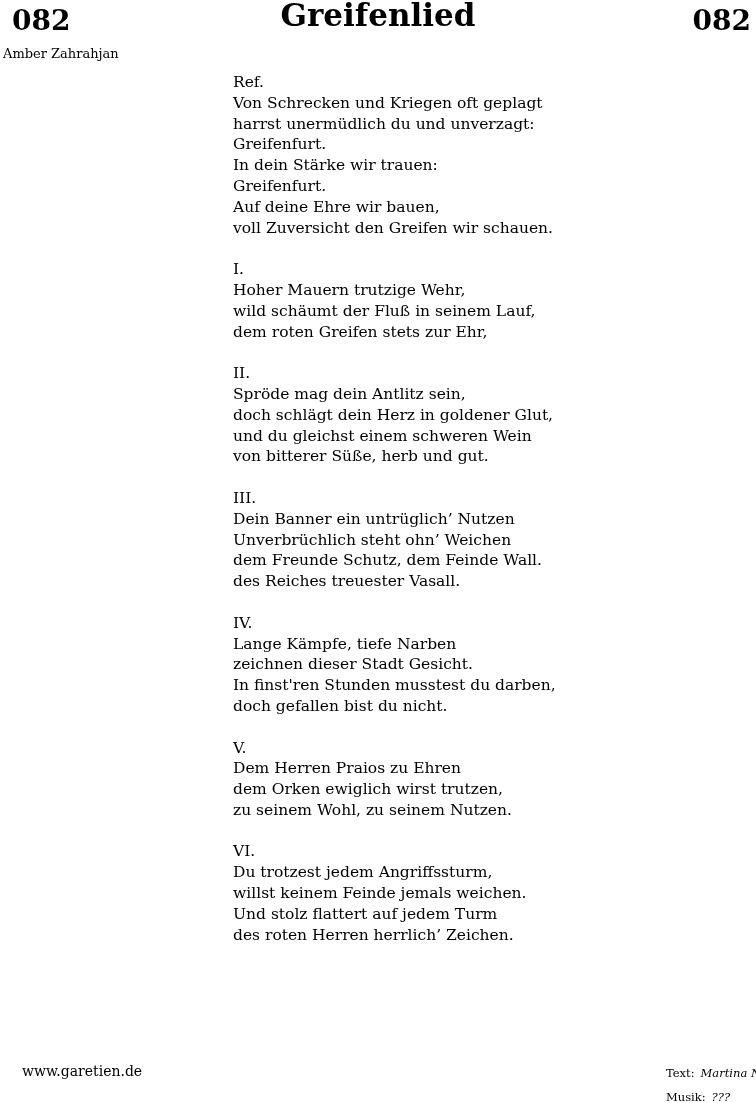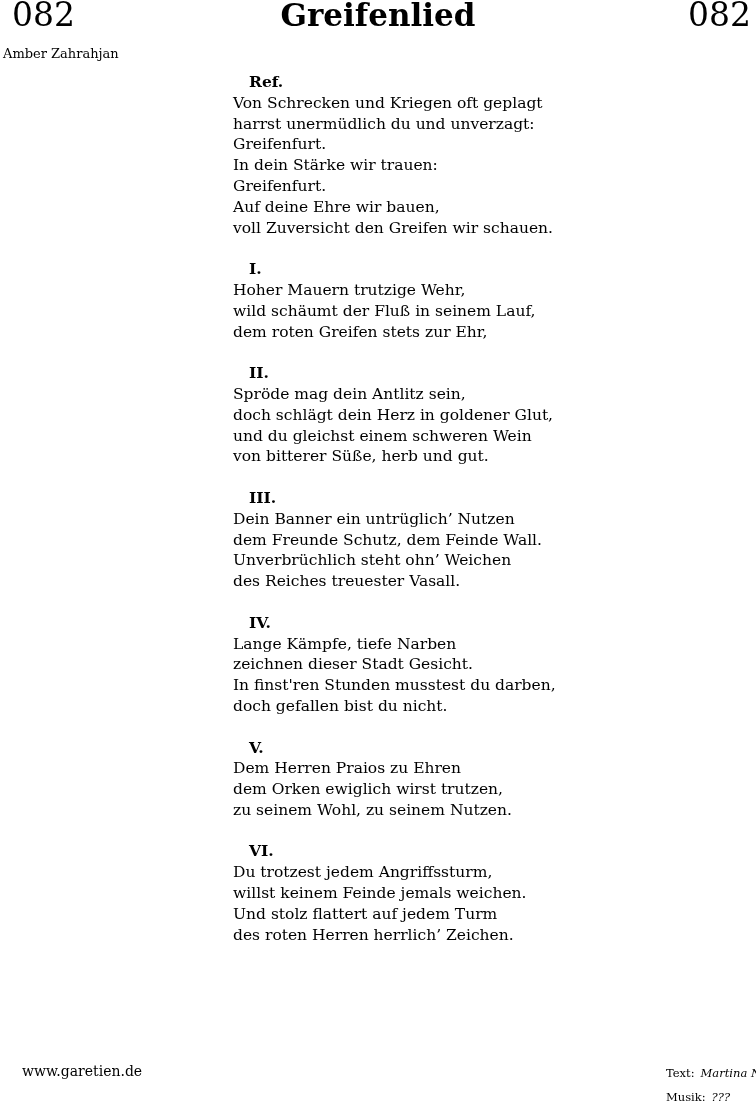--- a/index.html
+++ b/index.html
@@ -6,23 +6,24 @@
   html, body { width: 756px; height: 1103px; }
   body {
     position: relative;
     background: #ffffff;
     color: #000000;
     font-family: "DejaVu Serif", "Liberation Serif", serif;
     overflow: hidden;
   }
   .page-num {
     position: absolute;
-    top: 1px;
-    font-size: 33px;
+    top: 7px;
+    font-size: 28px;
     line-height: 28px;
+    font-weight: bold;
   }
   .page-num.left  { left: 12px; }
   .page-num.right { right: 5px; }
   .title {
     position: absolute;
     top: 0px;
     left: 0;
     width: 100%;
     text-align: center;
     font-size: 31px;
@@ -38,21 +39,21 @@
   }
   .lyrics {
     position: absolute;
     top: 72px;
     left: 233px;
     width: 340px;
     font-size: 15.5px;
     line-height: 20.8px;
   }
   .stanza { margin-bottom: 20.8px; }
-  .stanza-label { font-weight: bold; margin-left: 16px; }
+  .stanza-label { font-weight: normal; }
   .footer-site {
     position: absolute;
     left: 22px;
     bottom: 20px;
     font-size: 14px;
     line-height: 24px;
   }
   .credits {
     position: absolute;
     left: 666px;
@@ -104,22 +105,22 @@
         <div>doch schlägt dein Herz in goldener Glut,</div>
         <div>und du gleichst einem schweren Wein</div>
         <div>von bitterer Süße, herb und gut.</div>
       </div>
   </div>
 
   <div class="stanza">
     <div class="stanza-label">III.</div>
     <div>
         <div>Dein Banner ein untrüglich’ Nutzen</div>
+        <div>Unverbrüchlich steht ohn’ Weichen</div>
         <div>dem Freunde Schutz, dem Feinde Wall.</div>
-        <div>Unverbrüchlich steht ohn’ Weichen</div>
         <div>des Reiches treuester Vasall.</div>
       </div>
   </div>
 
   <div class="stanza">
     <div class="stanza-label">IV.</div>
     <div>
         <div>Lange Kämpfe, tiefe Narben</div>
         <div>zeichnen dieser Stadt Gesicht.</div>
         <div>In finst'ren Stunden musstest du darben,</div>

